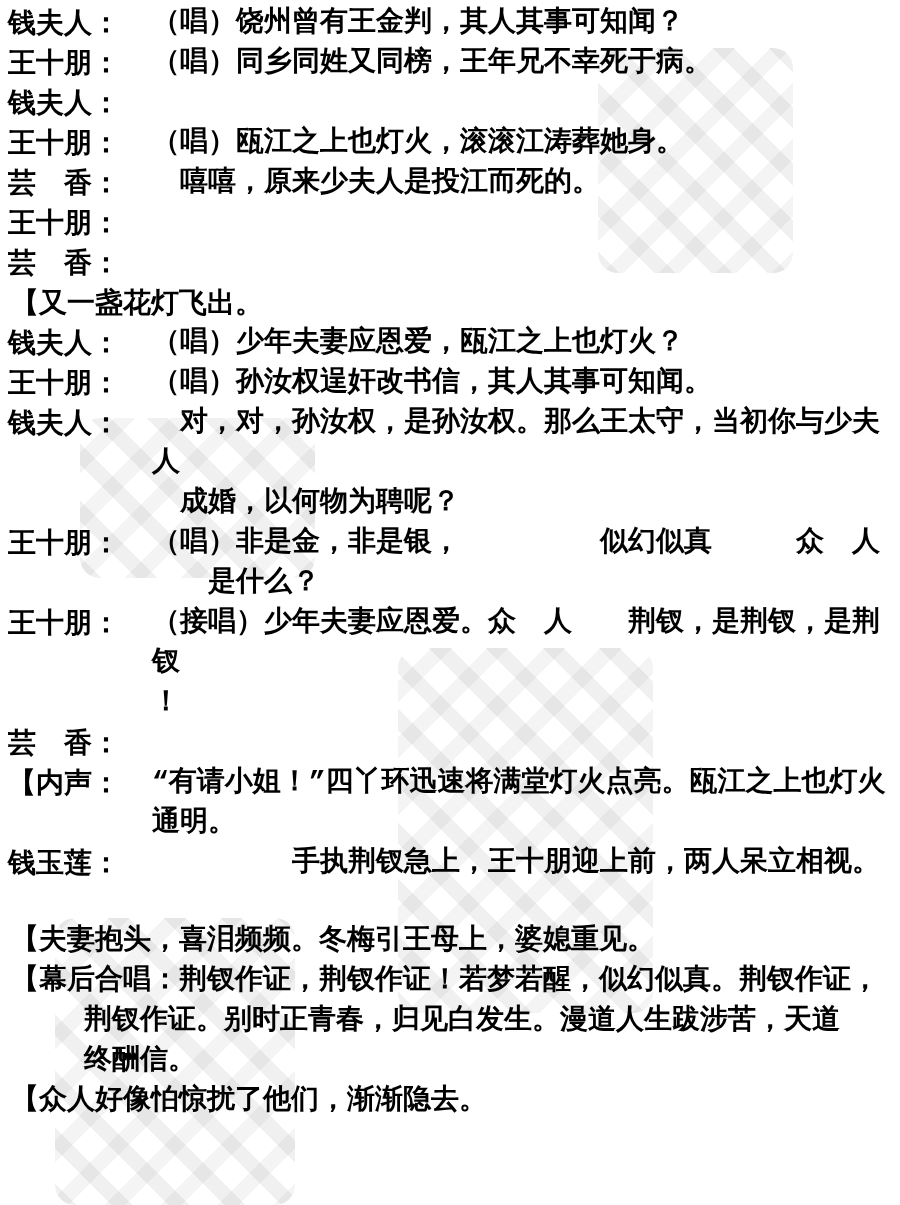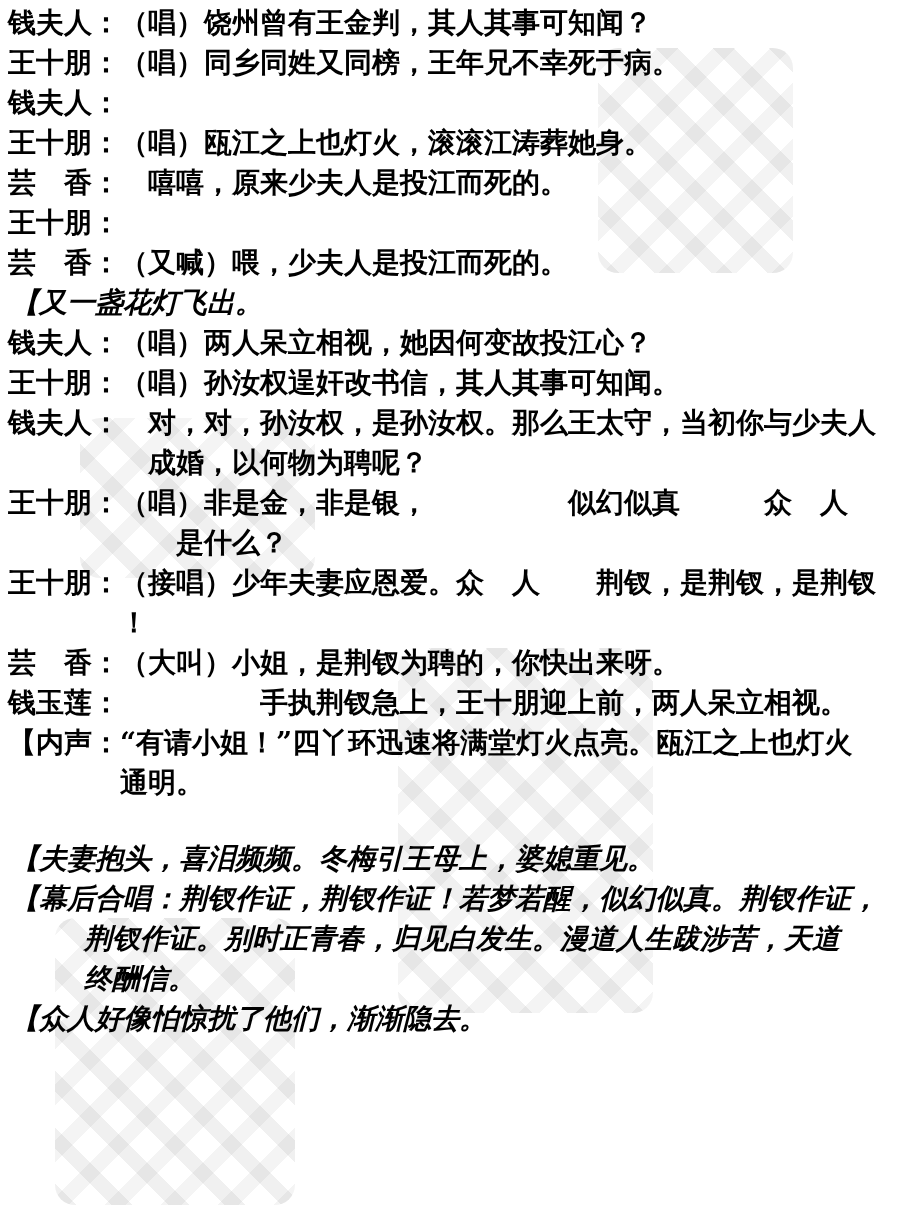--- a/index.html
+++ b/index.html
@@ -27,37 +27,37 @@
   .wm-b{left:80px;top:418px;width:235px;height:160px;}
   .wm-c{left:398px;top:648px;width:255px;height:365px;}
   .wm-d{left:55px;top:918px;width:240px;height:287px;}
 
   .page{
     position:relative;
     z-index:1;
     padding:3px 4px 0 8px;
   }
   .para{position:relative;}
-  .dialogue{display:flex;align-items:flex-start;}
+  .dialogue{display:flex;align-items:flex-start;gap:32px;}
   .speaker{
     flex:0 0 auto;
     min-width:93px;
     white-space:pre;
   }
   .content{
     flex:1 1 auto;
     white-space:pre-wrap;
     word-break:break-all;
+    font-family:Liberation Mono, monospace;
   }
   .direction{
     white-space:pre-wrap;
     word-break:break-all;
     padding-left:76px;
     text-indent:-73px;
-    font-style:italic;
   }
   .spacer{height:36px;}
 </style>
 </head>
 <body>
 
 <div class="wm wm-a"></div>
 <div class="wm wm-b"></div>
 <div class="wm wm-c"></div>
 <div class="wm wm-d"></div>
@@ -80,26 +80,25 @@
     </div>
     <div class="para dialogue">
       <span class="speaker">芸　香：</span>
       <div class="content">　嘻嘻，原来少夫人是投江而死的。</div>
     </div>
     <div class="para dialogue">
       <span class="speaker">王十朋：</span>
     </div>
     <div class="para dialogue">
       <span class="speaker">芸　香：</span>
-      <div class="content">（又喊）喂，少夫人是投江而死的。</div>
     </div>
     <div class="para direction"><span>【又一盏花灯飞出。</span></div>
     <div class="para dialogue">
       <span class="speaker">钱夫人：</span>
-      <div class="content">（唱）两人呆立相视，她因何变故投江心？</div>
+      <div class="content">（唱）少年夫妻应恩爱，瓯江之上也灯火？</div>
     </div>
     <div class="para dialogue">
       <span class="speaker">王十朋：</span>
       <div class="content">（唱）孙汝权逞奸改书信，其人其事可知闻。</div>
     </div>
     <div class="para dialogue">
       <span class="speaker">钱夫人：</span>
       <div class="content">　对，对，孙汝权，是孙汝权。那么王太守，当初你与少夫人
 　成婚，以何物为聘呢？</div>
     </div>
@@ -108,30 +107,29 @@
       <div class="content">（唱）非是金，非是银，　　　　　似幻似真　　　众　人
 　　是什么？</div>
     </div>
     <div class="para dialogue">
       <span class="speaker">王十朋：</span>
       <div class="content">（接唱）少年夫妻应恩爱。众　人　　荆钗，是荆钗，是荆钗
 ！</div>
     </div>
     <div class="para dialogue">
       <span class="speaker">芸　香：</span>
-      <div class="content">（大叫）小姐，是荆钗为聘的，你快出来呀。</div>
-    </div>
-    <div class="para dialogue">
-      <span class="speaker">钱玉莲：</span>
-      <div class="content">　　　　　手执荆钗急上，王十朋迎上前，两人呆立相视。</div>
     </div>
     <div class="para dialogue">
       <span class="speaker">【内声：</span>
       <div class="content">“有请小姐！”四丫环迅速将满堂灯火点亮。瓯江之上也灯火
 通明。</div>
+    </div>
+    <div class="para dialogue">
+      <span class="speaker">钱玉莲：</span>
+      <div class="content">　　　　　手执荆钗急上，王十朋迎上前，两人呆立相视。</div>
     </div>
     <div class="para spacer"></div>
     <div class="para direction"><span>【夫妻抱头，喜泪频频。冬梅引王母上，婆媳重见。</span></div>
     <div class="para direction"><span>【幕后合唱：荆钗作证，荆钗作证！若梦若醒，似幻似真。荆钗作证，
 荆钗作证。别时正青春，归见白发生。漫道人生跋涉苦，天道
 终酬信。</span></div>
     <div class="para direction"><span>【众人好像怕惊扰了他们，渐渐隐去。</span></div>
   </div>
 
 </body></html>

